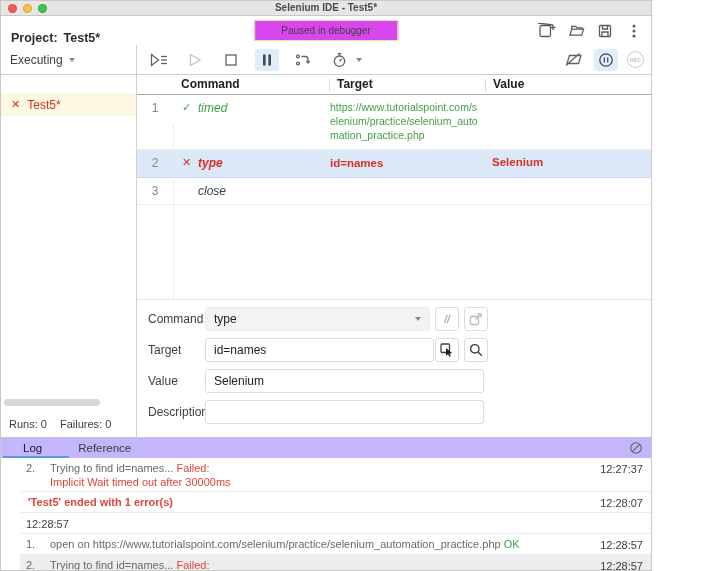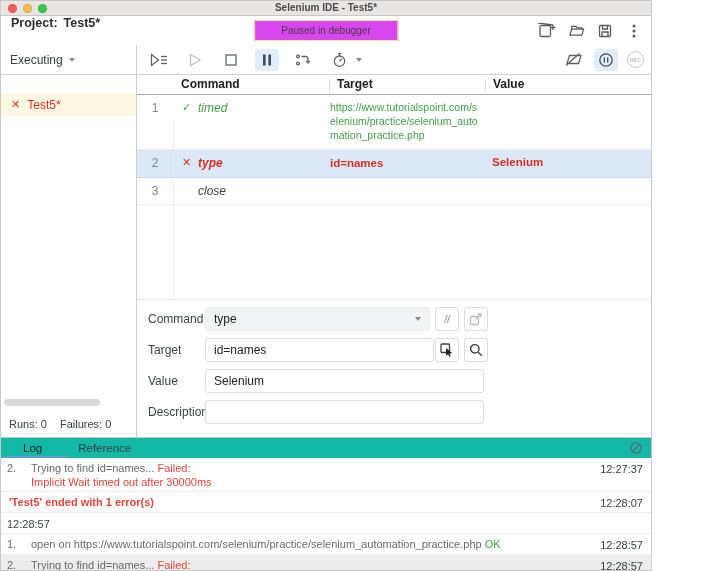--- a/index.html
+++ b/index.html
@@ -11,21 +11,21 @@
   }
   
   .titlebar{ position:relative; height:15px; background:#e8e6e5; border-bottom:1px solid #cac8c7; }
   .titlebar .title{ position:absolute; left:0; right:0; top:1px; text-align:center;
     font-size:10px; font-weight:700; color:#4a4a4a; }
   .light{ position:absolute; top:3px; width:9px; height:9px; border-radius:50%; }
   .light.red{ left:7px; background:#f15e55; border:1px solid rgba(0,0,0,.12);}
   .light.yellow{ left:22px; background:#f5bd4a; border:1px solid rgba(0,0,0,.12);}
   .light.green{ left:37px; background:#3dc84b; border:1px solid rgba(0,0,0,.12);}
   
-  .projectbar{ position:relative; height:29px; display:flex; align-items:flex-start; padding-left:10px; background:#fff; }
+  .projectbar{ position:relative; height:29px; display:flex; align-items:flex-end; padding-left:10px; background:#fff; }
   .projectbar .plabel{ font-size:12.5px; font-weight:700; color:#2d2d2d; }
   .projectbar .pname{ font-size:12.5px; font-weight:700; color:#2d2d2d; margin-left:6px; }
   .badge{ position:absolute; left:50%; transform:translateX(-50%); top:4px; height:21px;
     background:#d946ef; border:1px solid #e9e0a7; padding:8px 26px; display:flex; align-items:center;
     font-size:10px; color:#3f3f3f; }
   .proj-icons{ position:absolute; right:8px; top:0; height:29px; display:flex; align-items:center; gap:11px; color:#575b5f; }
   .proj-icons .ibtn{ width:18px; height:18px; display:flex; align-items:center; justify-content:center; cursor:default; }
   
   .toolbar{ display:flex; height:30px; border-bottom:1px solid #cfcfcf; }
   .tb-left{ width:136px; border-right:1px solid #cfcfcf; display:flex; align-items:center; padding-left:9px; gap:6px; }
@@ -80,29 +80,29 @@
   .fselect .caret{ margin-left:auto; }
   .finput{ position:absolute; left:68px; height:24px; border:1px solid #dadce0; border-radius:3px;
     font-size:12px; color:#202124; padding:0 8px; font-family:inherit; outline:none; }
   .finput.w1{ width:229px; } .finput.w2{ width:279px; }
   .fbtn{ position:absolute; width:24px; height:24px; border:1px solid #dadce0; border-radius:3px; background:#fff;
     display:flex; align-items:center; justify-content:center; }
   .fbtn.b1{ left:298px; } .fbtn.b2{ left:327px; }
   .fbtn .slashes{ font-size:10px; color:#a0a5aa; font-style:italic; font-weight:700; }
   
   .bottom{ height:135px; display:flex; flex-direction:column; }
-  .tabbar{ position:relative; height:21px; background:#14b8a6; border-top:1px solid #c6c6c6; display:flex; align-items:center; flex:none;}
+  .tabbar{ position:relative; height:21px; background:#c4b5fd; border-top:1px solid #c6c6c6; display:flex; align-items:center; flex:none;}
   .tab{ font-size:11.5px; color:#3c4043; padding:0 12px; height:100%; display:flex; align-items:center; }
   .tab.log{ margin-left:10px; color:#202124; }
   .tab.ref{ margin-left:12px; }
   .tab-underline{ position:absolute; left:2px; bottom:0; width:66px; height:2px; background:#5b9bd5; }
   .clearlog{ position:absolute; right:8px; top:3px; width:14px; height:14px; color:#5f6368; }
   .log-rows{ flex:1; display:flex; flex-direction:column; overflow:hidden; background:#fff; }
   .lrow{ display:flex; align-items:flex-start; border-bottom:1px solid #ececec; font-size:11px; line-height:14px;
-    padding:3px 8px 2px 6px; }
+    padding:3px 8px 2px 6px;margin-left:19px; }
   .lrow .lmain{ flex:1; }
   .lrow .ltime{ flex:none; color:#3c4043; padding-top:1px; }
   .lnum{ display:inline-block; width:24px; color:#696969; }
   .ltext{ color:#696969; }
   .lfail{ color:#e0453a; }
   .ldetail{ color:#e0453a; margin-left:24px; }
   .lrow.errbold .lmain{ color:#e0453a; font-weight:700; padding-left:2px; }
   .lrow.infobold .lmain{ color:#202124; font-weight:700; padding-left:2px; }
   .lok{ color:#43a047; }
   .lrow.hl{ background:#ededed; border-bottom:none; flex:1; }

